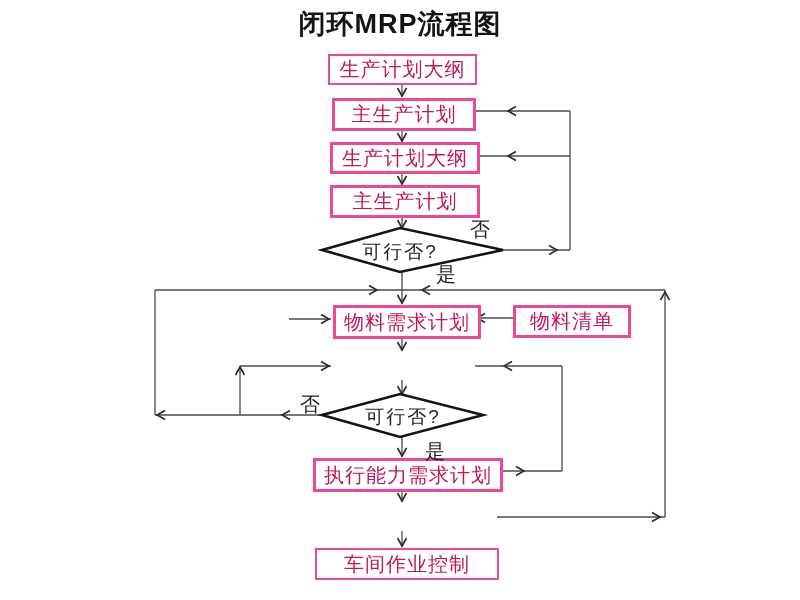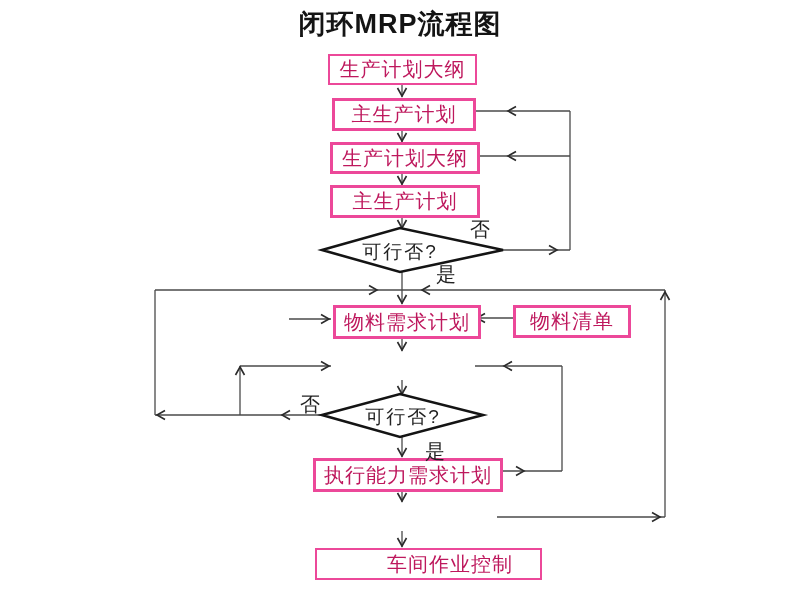--- a/index.html
+++ b/index.html
@@ -112,21 +112,21 @@
 
 
   <div class="box" style="left:333px;top:305px;width:142px;height:28px;text-align:center;">物料需求计划</div>
 
   <div class="box" style="left:513px;top:305px;width:112px;height:27px;">物料清单</div>
 
 
   <div class="box" style="left:313px;top:458px;width:184px;height:28px;">执行能力需求计划</div>
 
 
-  <div class="box thin" style="left:315px;top:548px;width:180px;height:28px;padding-left:43px;">车间作业控制</div>
+  <div class="box thin" style="left:315px;top:548px;width:180px;height:28px;">车间作业控制</div>
 
   <div class="dlabel" style="left:340px;top:239px;width:120px;">可行否?</div>
 
   <div class="dlabel" style="left:343px;top:404px;width:120px;">可行否?</div>
 
   <div class="elabel" style="left:470px;top:216px;">否</div>
 
   <div class="elabel" style="left:436px;top:261px;">是</div>
 
   <div class="elabel" style="left:300px;top:391px;">否</div>

